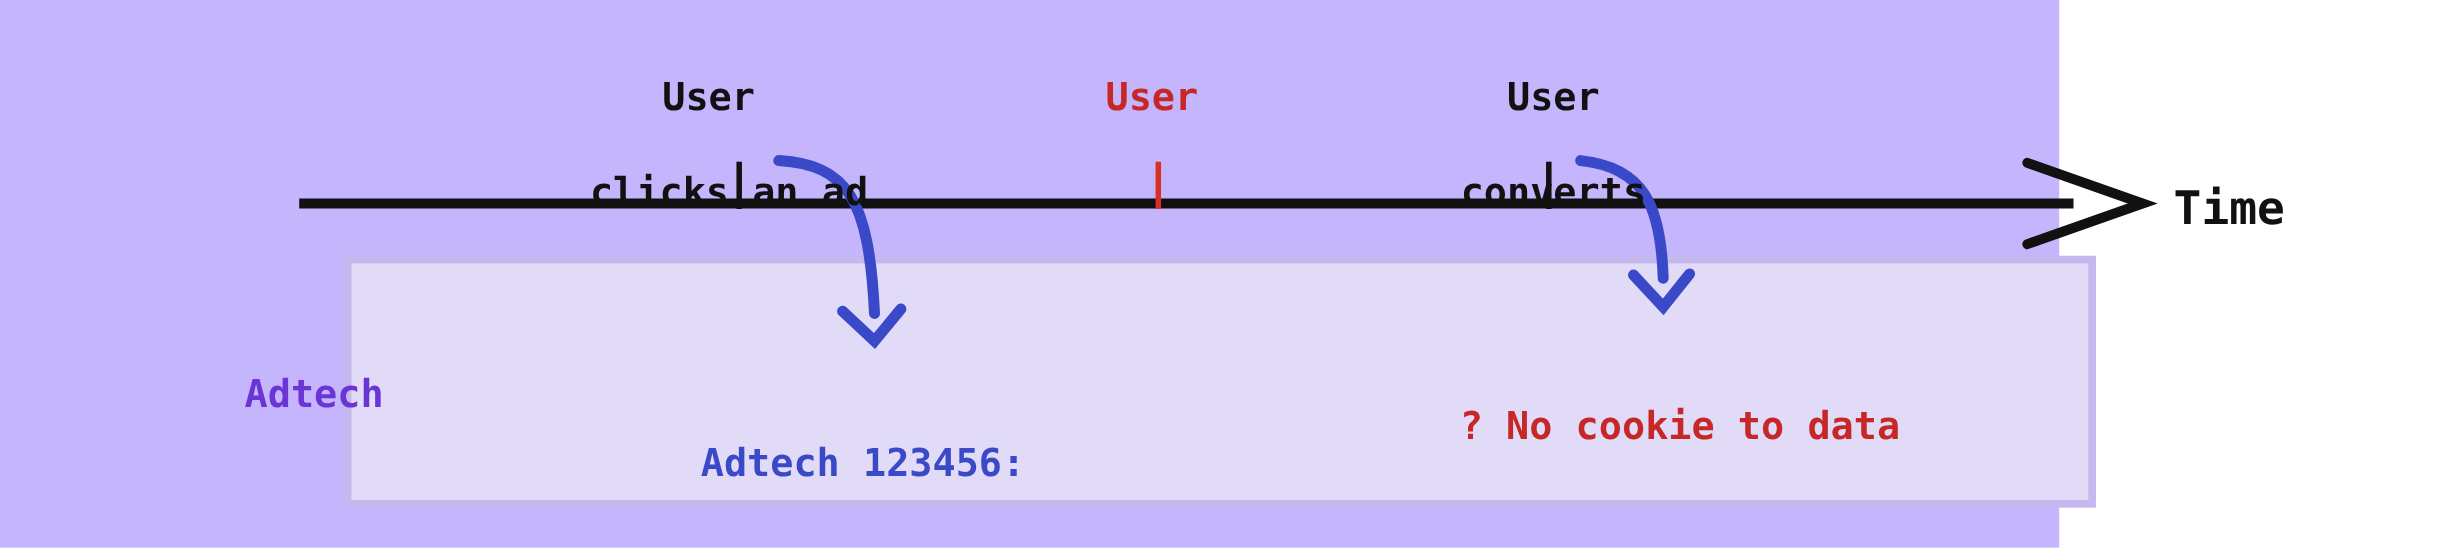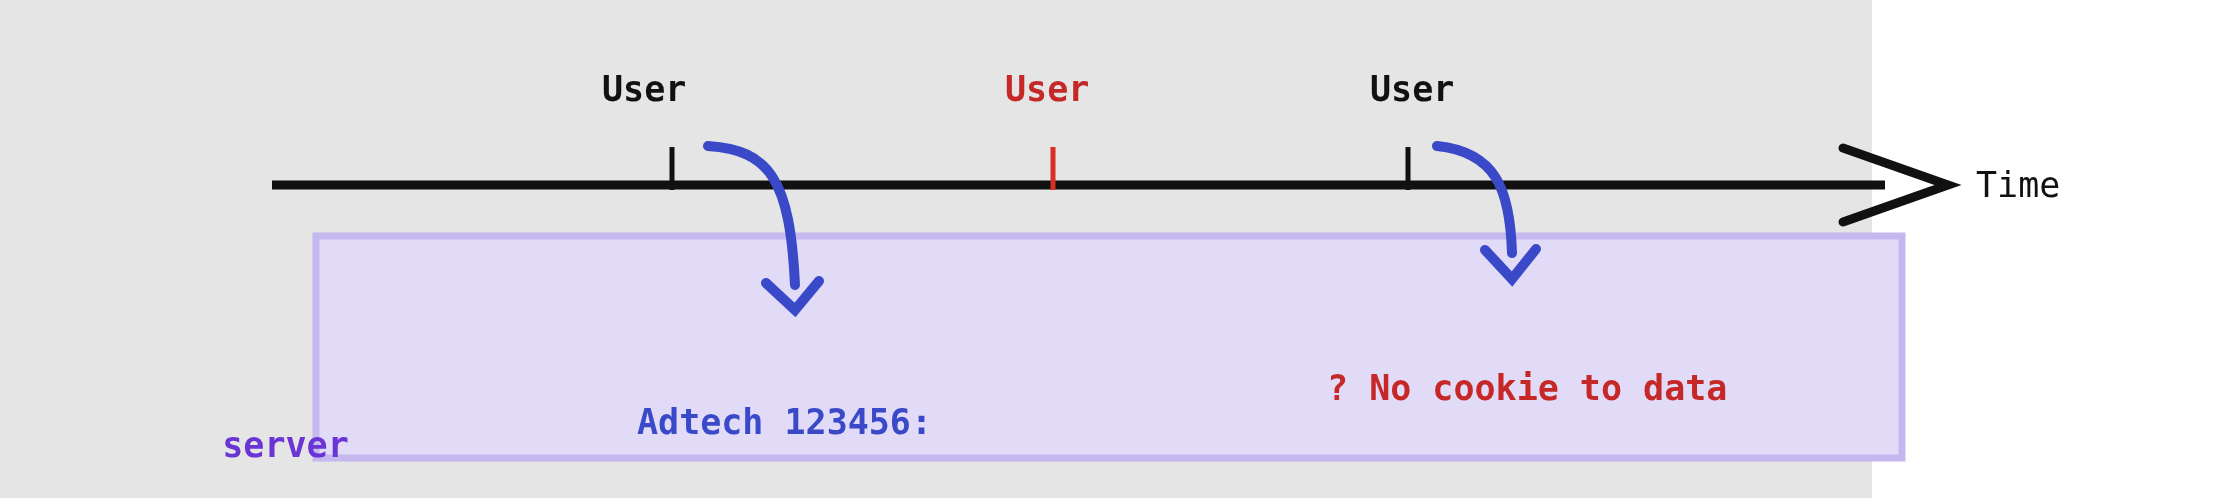--- a/index.html
+++ b/index.html
@@ -10,21 +10,21 @@
   body {
     width: 2217px;
     height: 498px;
     font-family: "DejaVu Sans Mono", "Liberation Mono", monospace;
     overflow: hidden;
   }
   #stage {
     position: relative;
     width: 1872px;
     height: 498px;
-    background: #e5e5e5;
+    background: #c4b5fd;
   }
   svg.layer {
     position: absolute;
     left: 0;
     top: 0;
     width: 2217px;
     height: 498px;
   }
   .txt {
     position: absolute;
@@ -37,22 +37,22 @@
     font-weight: 700;
     text-align: center;
     letter-spacing: 0px;
   }
   .evt-black { color: #111111; }
   .evt-red   { color: #c62828; }
 
   #time-label {
     left: 1976px;
     top: 164px;
-    font-size: 35px;
-    font-weight: 400;
+    font-size: 42px;
+    font-weight: 700;
     color: #111111;
   }
   #adtech-label {
     left: 138px;
     top: 295px;
     font-size: 35px;
     font-weight: 700;
     color: #6a35d4;
     text-align: center;
     width: 170px;
@@ -105,35 +105,36 @@
     </g>
 
     <g>
       <path d="M 1437 146 C 1495 152 1510 188 1512 253" fill="none" stroke="#3949c8" stroke-width="10" stroke-linecap="round"></path>
       <polyline points="1485,250 1512,279 1536,249" fill="none" stroke="#3949c8" stroke-width="10" stroke-linecap="round" stroke-linejoin="miter"></polyline>
     </g>
   </svg>
 
   <div class="txt evt-label evt-black" id="label-click">
     <span>User</span><br>
+    <span>clicks an ad</span>
   </div>
 
   <div class="txt evt-label evt-red" id="label-clear">
     <span>User</span><br>
   </div>
 
   <div class="txt evt-label evt-black" id="label-convert">
     <span>User</span><br>
+    <span>converts</span>
   </div>
 
   <div class="txt" id="time-label">Time</div>
 
   <div class="txt" id="adtech-label">
-    <br>
-    <span>server</span>
+    <span>Adtech</span><br>
   </div>
 
   <div class="txt" id="blue-note">
     <span class="line">Adtech 123456:</span>
     
   </div>
 
   <div class="txt" id="red-note">
     <span class="line">? No cookie to data</span>
     

